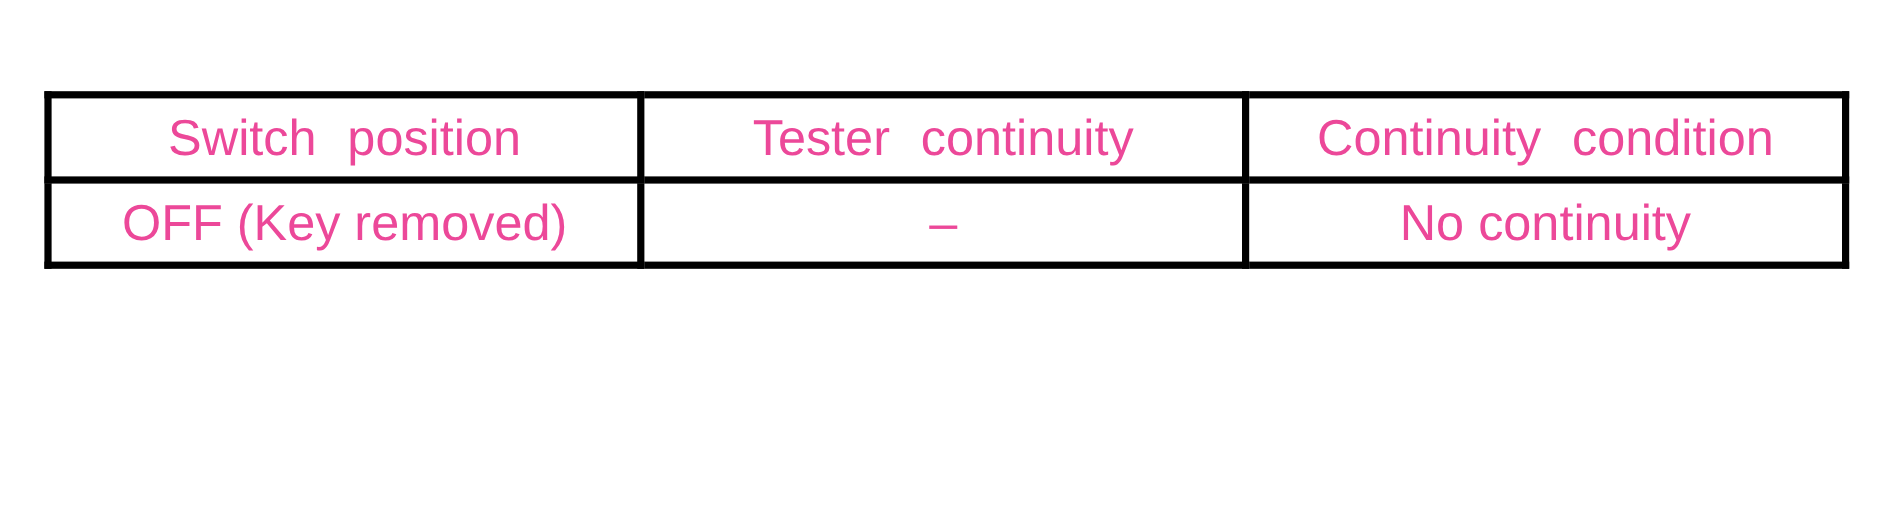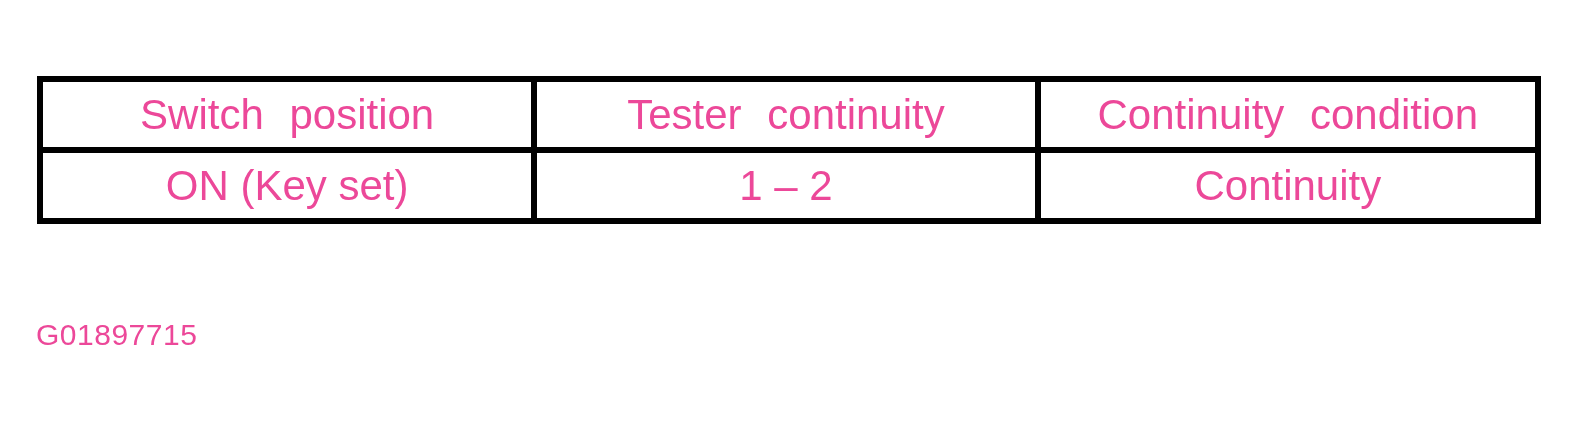--- a/index.html
+++ b/index.html
@@ -66,22 +66,21 @@
     </colgroup>
     <thead>
       <tr>
         <th>Switch position</th>
         <th>Tester continuity</th>
         <th>Continuity condition</th>
       </tr>
     </thead>
     <tbody>
       <tr>
-        <td>ON (Key set)</td>
-        <td>1 – 2</td>
-        <td>Continuity</td>
+        <td>OFF (Key removed)</td>
+        <td>–</td>
+        <td>No continuity</td>
       </tr>
     </tbody>
   </table>
 
-  <div class="figure-caption">G01897715</div>
 
 </div>
 
 </body></html>

